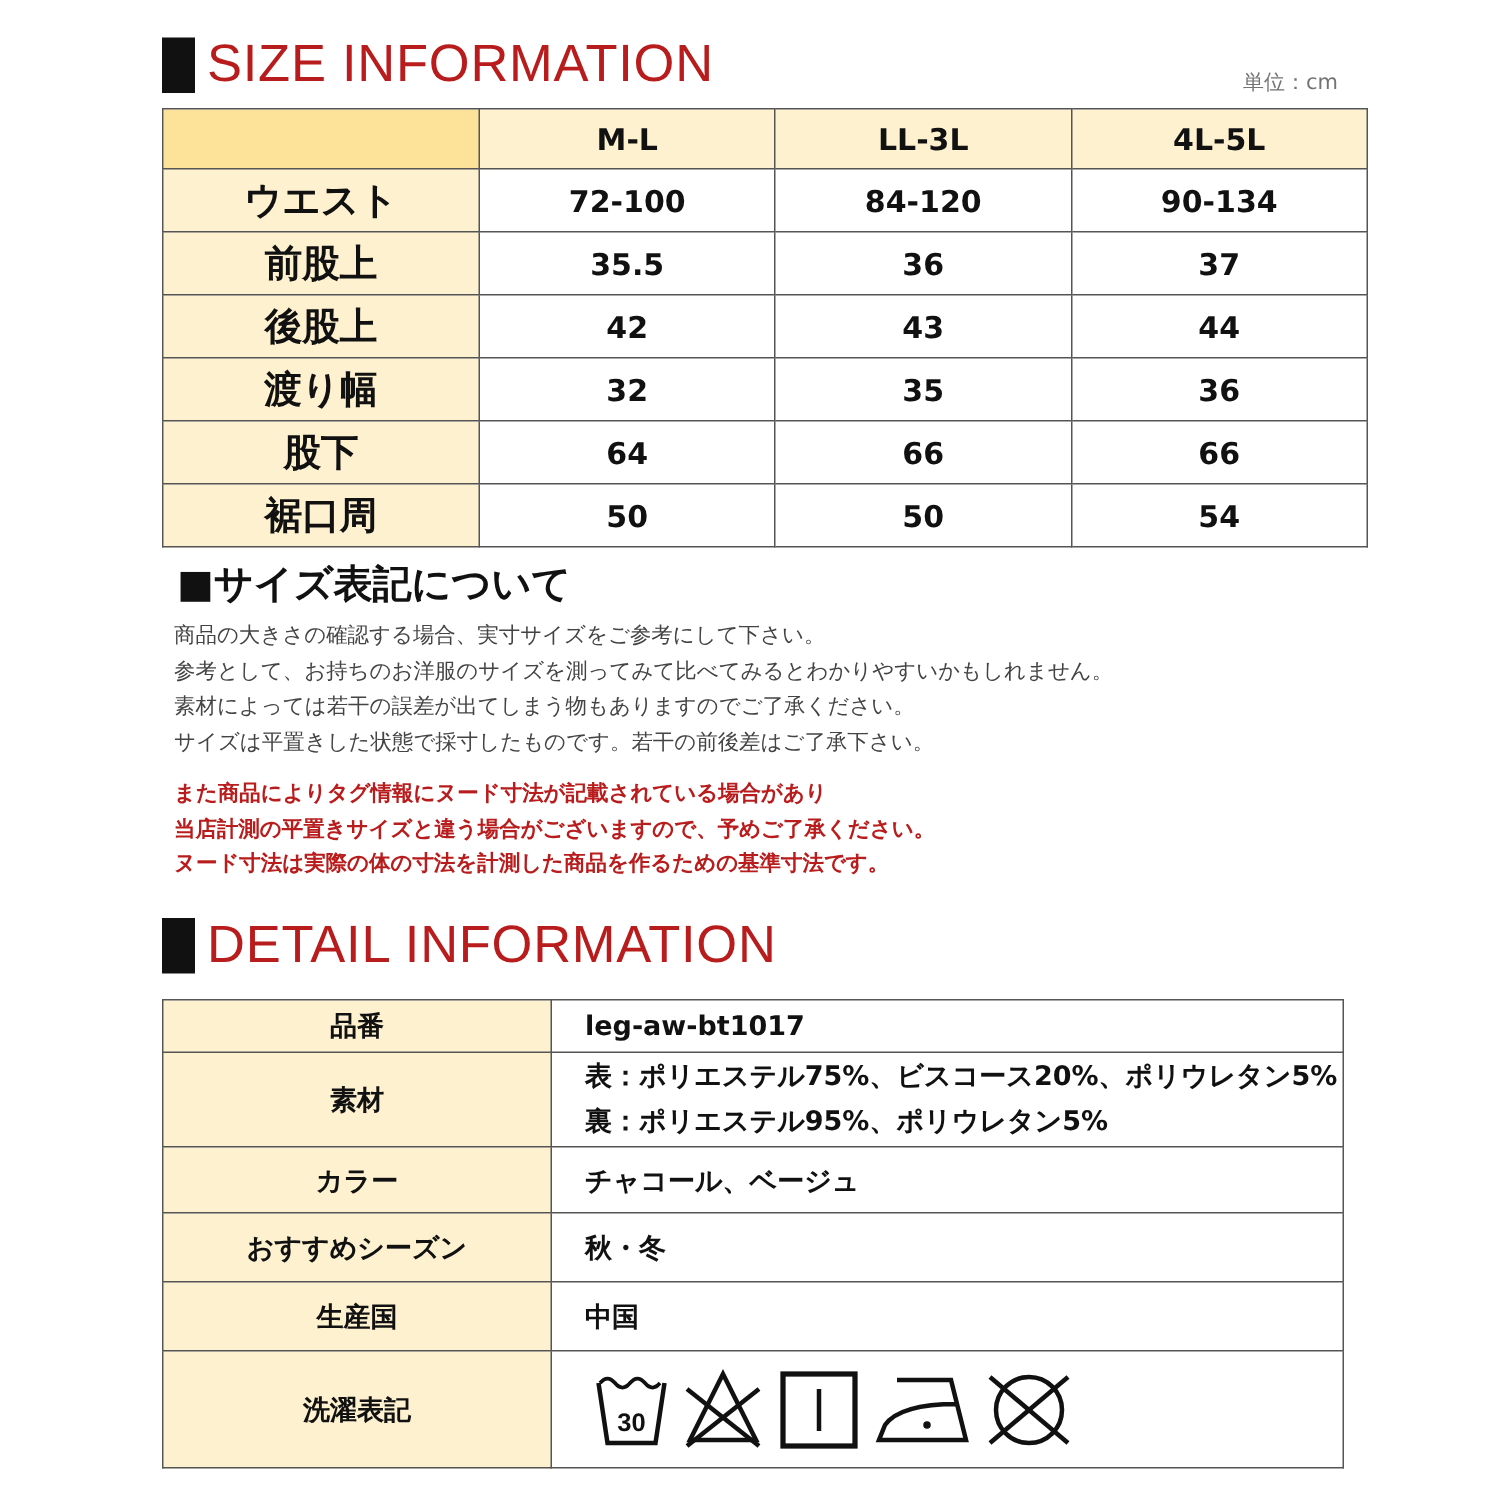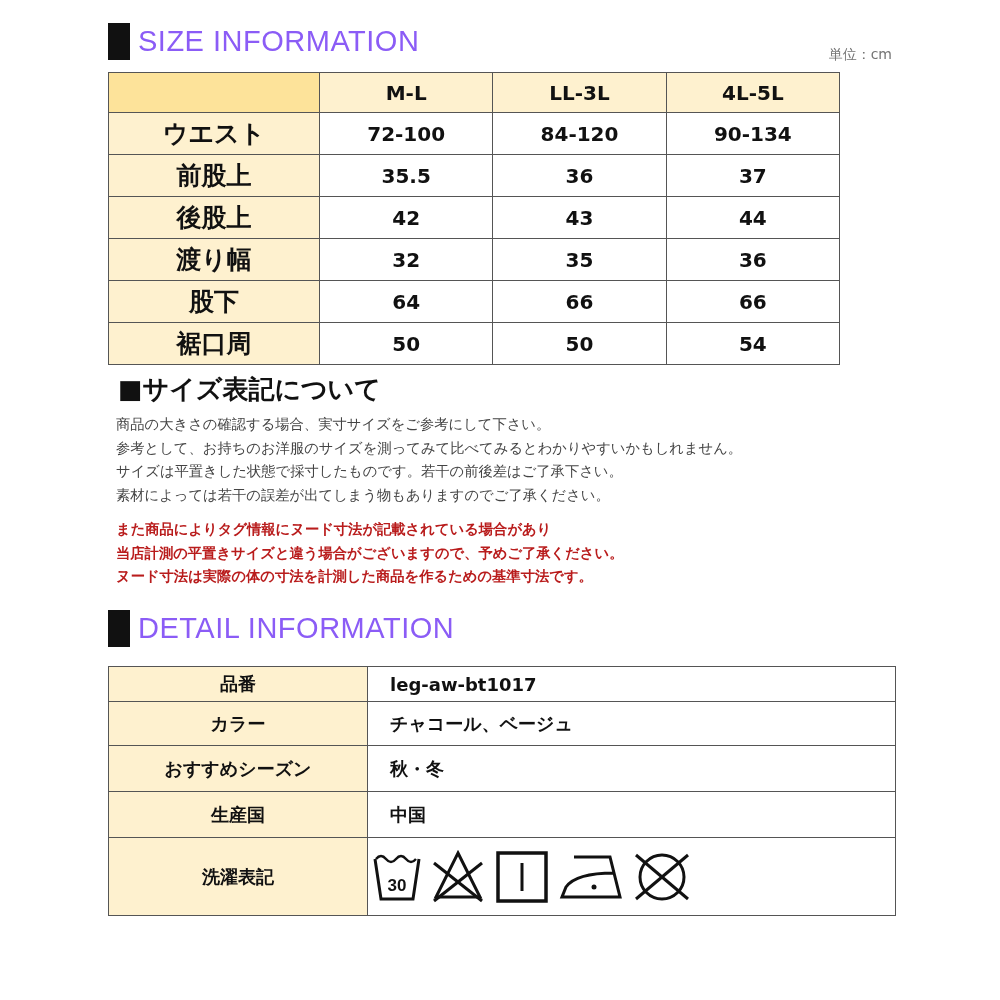--- a/index.html
+++ b/index.html
@@ -1,28 +1,28 @@
 <!DOCTYPE html>
 <html><head>
 <meta charset="utf-8">
 <style>
   html, body { margin:0; padding:0; background:#ffffff; }
   body { width:1000px; height:1000px; position:relative; overflow:hidden;
          font-family:"DejaVu Sans","Liberation Sans",sans-serif; color:#111; }
 
   .section-title { position:absolute; left:108px; display:flex; align-items:center; }
   .section-title .bar { width:22px; height:37px; background:#111; margin-right:8px; }
-  .section-title .txt { font-family:"Liberation Sans",sans-serif; font-size:29px; color:#8b5cf6; letter-spacing:0.5px; }
+  .section-title .txt { font-family:"Liberation Sans",sans-serif; font-size:35px; color:#b91c1c; letter-spacing:0.5px; }
 
   .unit { position:absolute; right:108px; top:46px; font-size:14px; color:#737373; }
 
   table { border-collapse:collapse; position:absolute; left:108px; }
   td { border:1px solid #555; text-align:center; }
 
-  #size-table { top:72px; width:732px;border-radius:17px; }
+  #size-table { top:72px; width:804px;border-radius:17px; }
   #size-table td { height:39px; font-size:20px; font-weight:bold; }
   #size-table td.corner { background:#fde39a; width:208px; }
   #size-table td.head { background:#fef1cf; }
   #size-table td.label { background:#fef1cf; width:208px; font-size:25px; }
   #size-table td.val { background:#fff; }
   #size-table tr:first-child td { height:37px; }
 
   .about-title { position:absolute; left:118px; top:372px; font-size:26px; font-weight:bold; }
   .about-body { position:absolute; left:116px; top:413px; font-size:14.3px; color:#444; line-height:23.5px; }
   .about-bold { position:absolute; left:116px; top:518px; font-size:14.3px; font-weight:bold; color:#b91c1c; line-height:23.5px; }
@@ -87,55 +87,62 @@
     <td class="val">50</td>
     <td class="val">54</td>
   </tr>
 </tbody>
   </table>
 
 <div class="about-title">■サイズ表記について</div>
 <div class="about-body">
   <div>商品の大きさの確認する場合、実寸サイズをご参考にして下さい。</div>
   <div>参考として、お持ちのお洋服のサイズを測ってみて比べてみるとわかりやすいかもしれません。</div>
+  <div>素材によっては若干の誤差が出てしまう物もありますのでご了承ください。</div>
   <div>サイズは平置きした状態で採寸したものです。若干の前後差はご了承下さい。</div>
-  <div>素材によっては若干の誤差が出てしまう物もありますのでご了承ください。</div>
 </div>
 <div class="about-bold">
   <div>また商品によりタグ情報にヌード寸法が記載されている場合があり</div>
   <div>当店計測の平置きサイズと違う場合がございますので、予めご了承ください。</div>
   <div>ヌード寸法は実際の体の寸法を計測した商品を作るための基準寸法です。</div>
 </div>
 
 <div class="section-title" style="top:610px;">
   <span class="bar"></span>
   <span class="txt">DETAIL INFORMATION</span>
 </div>
 
 <table id="detail-table">
   <tbody>
       <tr style="height:35px;margin-top:36px;">
     <td class="label">品番</td>
     <td class="val">leg-aw-bt1017</td>
   </tr>
+  <tr style="height:62px;">
+    <td class="label">素材</td>
+    <td class="val">
+      <div class="mat-line">表：ポリエステル75%、ビスコース20%、ポリウレタン5%</div>
+      <div class="mat-line">裏：ポリエステル95%、ポリウレタン5%</div>
+    </td>
+  </tr>
   <tr style="height:44px;">
     <td class="label">カラー</td>
     <td class="val">チャコール、ベージュ</td>
   </tr>
   <tr style="height:46px;">
     <td class="label">おすすめシーズン</td>
     <td class="val">秋・冬</td>
   </tr>
   <tr style="height:46px;">
     <td class="label">生産国</td>
     <td class="val">中国</td>
   </tr>
   <tr style="height:78px;">
     <td class="label">洗濯表記</td>
-    <td class="val" style="padding-left:4px;">
+    <td class="val" style="padding-left:28px;">
       <div class="care">
         <svg width="50" height="52" viewBox="0 0 50 52">
           <path d="M3 8 L9 48 L41 48 L47 8" fill="none" stroke="#111" stroke-width="3"></path>
           <path d="M4 8 q5 -6 10 0 q5 6 10 0 q5 -6 10 0 q5 6 10 0" fill="none" stroke="#111" stroke-width="2.5"></path>
           <text x="25" y="40" font-size="17" text-anchor="middle" font-family="Liberation Sans, sans-serif" fill="#111">30</text>
         </svg>
         <svg width="56" height="56" viewBox="0 0 56 56">
           <path d="M28 4 L50 48 L6 48 Z" fill="none" stroke="#111" stroke-width="3"></path>
           <line x1="4" y1="14" x2="52" y2="52" stroke="#111" stroke-width="3"></line>
           <line x1="52" y1="14" x2="4" y2="52" stroke="#111" stroke-width="3"></line>

